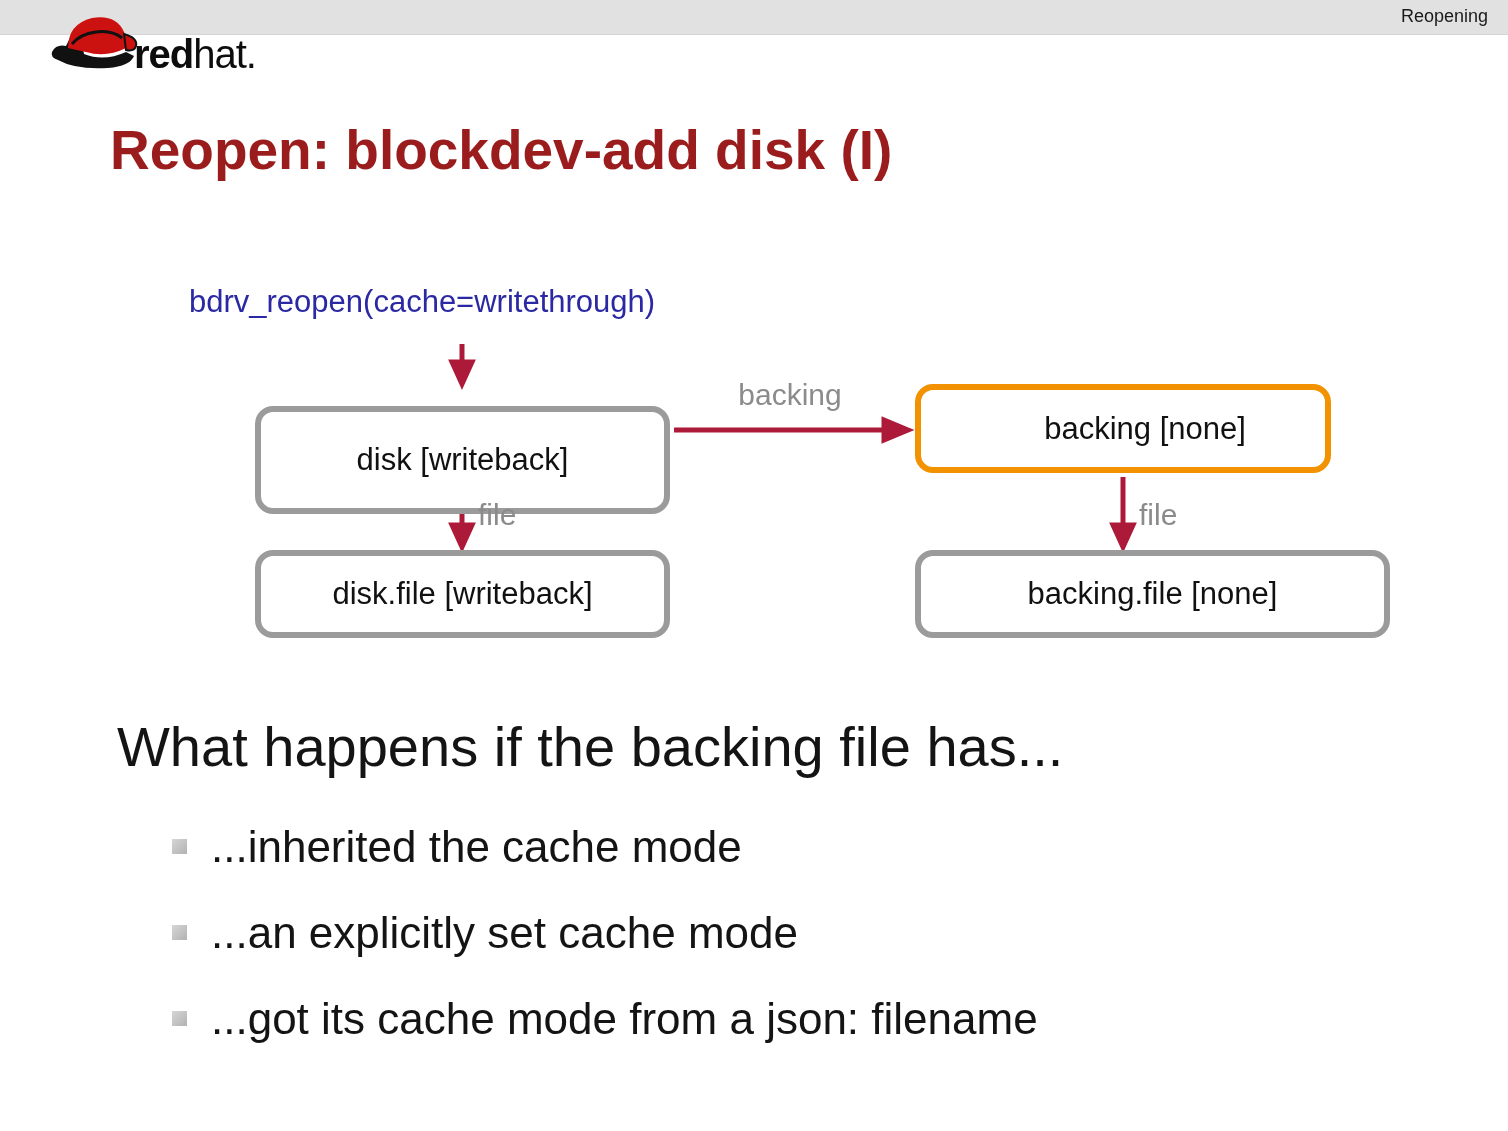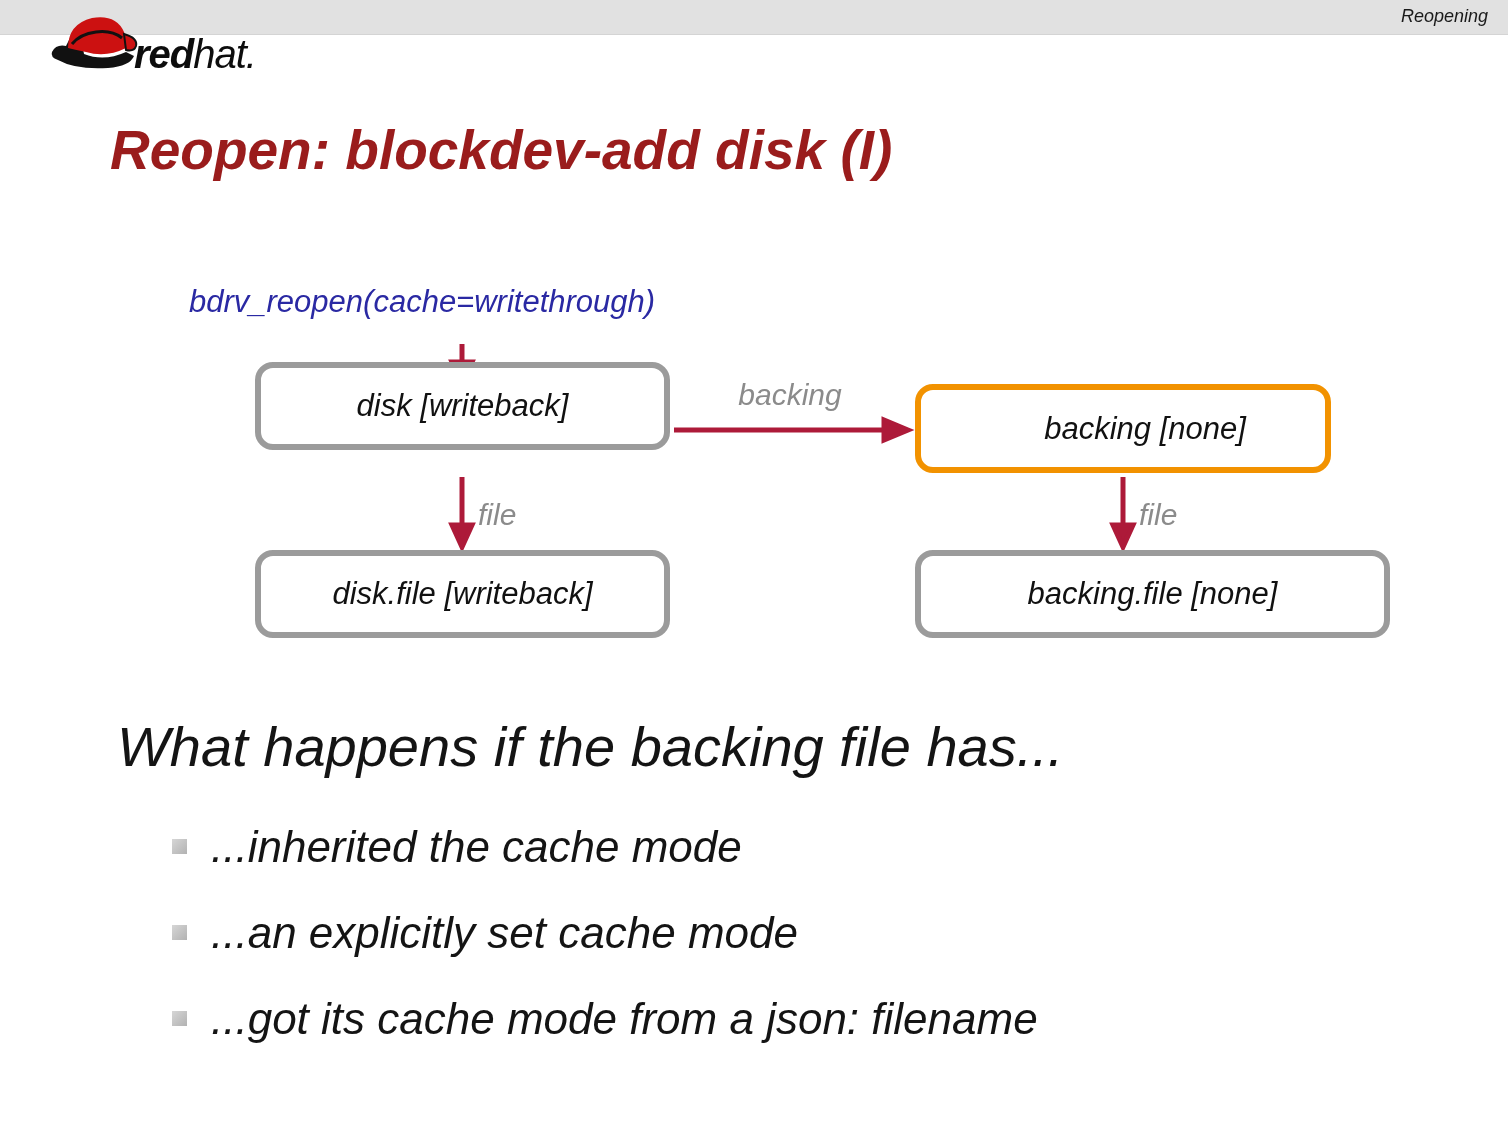--- a/index.html
+++ b/index.html
@@ -1,17 +1,17 @@
 <!DOCTYPE html>
 <html><head>
 <meta charset="utf-8">
 <style>
   html,body{margin:0;padding:0;background:#ffffff;}
   body{font-family:"Liberation Sans",sans-serif;color:#141414;}
-  .slide{position:relative;width:1508px;height:1131px;background:#ffffff;overflow:hidden;font-style:italic;}
+  .slide{position:relative;width:1508px;height:1131px;background:#ffffff;overflow:hidden;}
 
   
   .topbar{position:absolute;left:0;top:0;width:1508px;height:34px;background:#e1e1e1;
           border-bottom:1px solid #d4d4d4;}
   .topbar-label{position:absolute;right:20px;top:0;line-height:33px;font-size:18px;color:#1a1a1a;}
 
   
   .logo{position:absolute;left:46px;top:4px;display:flex;align-items:flex-end;}
   .logo-mark{display:block;}
   .logo-word{margin-left:-14px;margin-bottom:2px;font-size:40px;letter-spacing:-1px;color:#0d0d0d;
@@ -21,21 +21,21 @@
   
   .title{position:absolute;left:110px;top:118px;font-size:55px;font-weight:bold;
          color:#9a1c1c;letter-spacing:0px;}
 
   
   .code-label{position:absolute;left:189px;top:284px;font-size:31px;color:#2a29a3;white-space:nowrap;}
   .dnode{position:absolute;box-sizing:border-box;background:#ffffff;border:6px solid #9b9b9b;
          border-radius:18px;display:flex;align-items:center;justify-content:center;
          font-size:31px;color:#111;}
   .dnode.hl{border-color:#f29200;padding-left:44px;}
-  .node-disk{left:255px;top:362px;width:415px;height:88px;}
+  .node-disk{left:255px;top:406px;width:415px;height:108px;}
   .node-backing{left:915px;top:384px;width:416px;height:89px;}
   .node-disk-file{left:255px;top:550px;width:415px;height:88px;}
   .node-backing-file{left:915px;top:550px;width:475px;height:88px;}
   .edge-label{position:absolute;font-size:30px;color:#8b8b8b;}
   .lbl-backing{left:700px;top:378px;width:180px;text-align:center;}
   .lbl-file-left{left:478px;top:498px;}
   .lbl-file-right{left:1139px;top:498px;}
   .arrows{position:absolute;left:0;top:0;pointer-events:none;}
 
   

